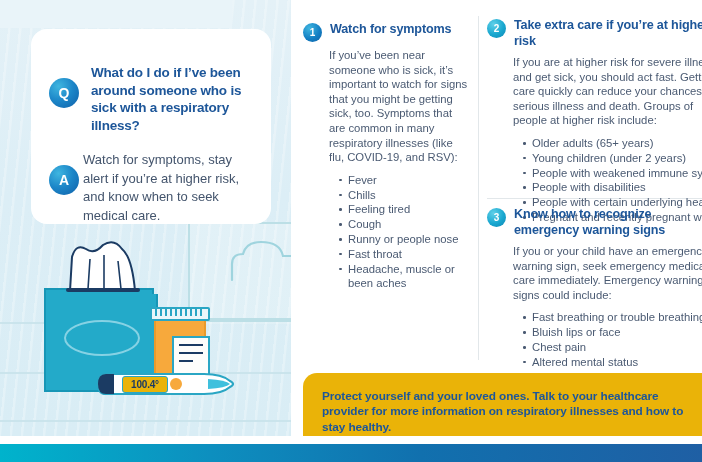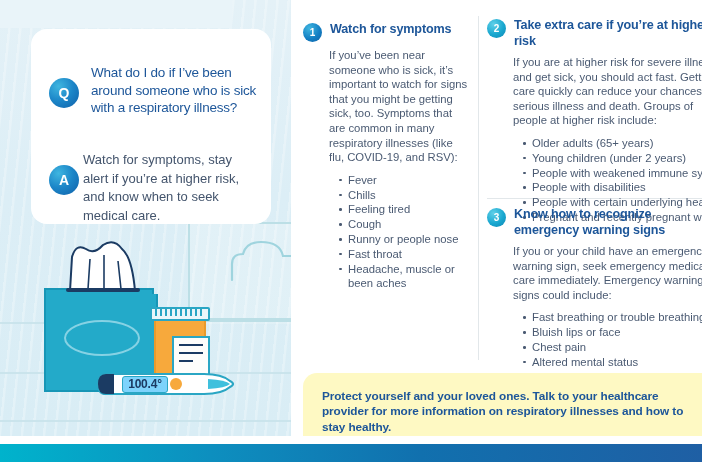--- a/index.html
+++ b/index.html
@@ -86,43 +86,43 @@
   .pill-label i{display:block;height:2px;background:#1b3b63;margin:6px 5px 0 5px;}
   .pill-label i:nth-child(3){width:14px;}
 
   
   .thermo{
     position:absolute;left:96px;top:368px;width:142px;height:32px;
   }
   .thermo-val{
     position:absolute;left:122px;top:376px;
     width:44px;height:15px;border:1.6px solid #2aa6c4;border-radius:3px;
-    color:#1b3b63;font-size:12px;font-weight:bold;line-height:15px;text-align:center;
-    background:#7dd3fc;letter-spacing:-.2px;
+    color:#1b3b63;font-size:10px;font-weight:bold;line-height:15px;text-align:center;
+    background:#eab308;letter-spacing:-.2px;
   }
   .thermo-dot{position:absolute;left:170px;top:378px;width:12px;height:12px;border-radius:50%;background:#f7a93c;}
 
   
   .qa-card{
     position:absolute;left:31px;top:29px;width:240px;height:195px;
     background:#ffffff;border-radius:16px;
   }
   .qa-row{position:absolute;display:flex;}
   .badge{
     width:30px;height:30px;border-radius:50%;
     background:radial-gradient(circle at 32% 28%, #3fb6e0 0%, #1c86c8 48%, #0f5fa8 100%);
     color:#fff;font-size:14px;font-weight:bold;
     display:flex;align-items:center;justify-content:center;flex:none;
   }
   .qa-q{left:18px;top:35px;}
   .qa-a{left:18px;top:122px;}
   .qa-q .badge{margin-top:14px;}
   .qa-a .badge{margin-top:14px;}
   .qa-text-q{
-    margin-left:12px;width:172px;color:#1d5699;font-weight:normal;
+    margin-left:12px;width:172px;color:#1d5699;font-weight:bold;
     font-size:13.5px;line-height:17.5px;letter-spacing:-.2px;
   }
   .qa-text-a{
     margin-left:4px;width:176px;color:#43546c;
     font-size:13px;line-height:18.5px;
   }
 
   
   .col-1{position:absolute;left:303px;top:22px;width:165px;}
   .col-2{position:absolute;left:487px;top:18px;width:232px;}
@@ -152,21 +152,21 @@
   ul.pts li.wrap{white-space:normal;}
   ul.pts li::before{
     content:"";position:absolute;left:0;top:6px;width:2.6px;height:2.6px;border-radius:50%;background:#4a5a72;
   }
   .v-div{position:absolute;left:478px;top:16px;width:1px;height:344px;background:#e2e7ea;}
   .h-div{position:absolute;left:487px;top:198px;width:215px;height:1px;background:#e2e7ea;}
 
   
   .banner{
     position:absolute;left:303px;top:373px;width:399px;height:63px;
-    background:#fef9c3;border-top-left-radius:14px;
+    background:#eab308;border-top-left-radius:14px;
   }
   .banner p{
     margin:0;padding:16px 0 0 19px;width:365px;
     color:#1d5699;font-weight:bold;font-size:11.8px;line-height:15.4px;letter-spacing:-.1px;
   }
   .footer-bar{
     position:absolute;left:0;top:444px;width:702px;height:18px;
     background:linear-gradient(90deg,#00b3cc 0%,#0d8fbf 30%,#1170ae 60%,#1f5fa4 100%);
   }
   .white-gap{position:absolute;left:0;top:436px;width:303px;height:8px;background:#fff;}

